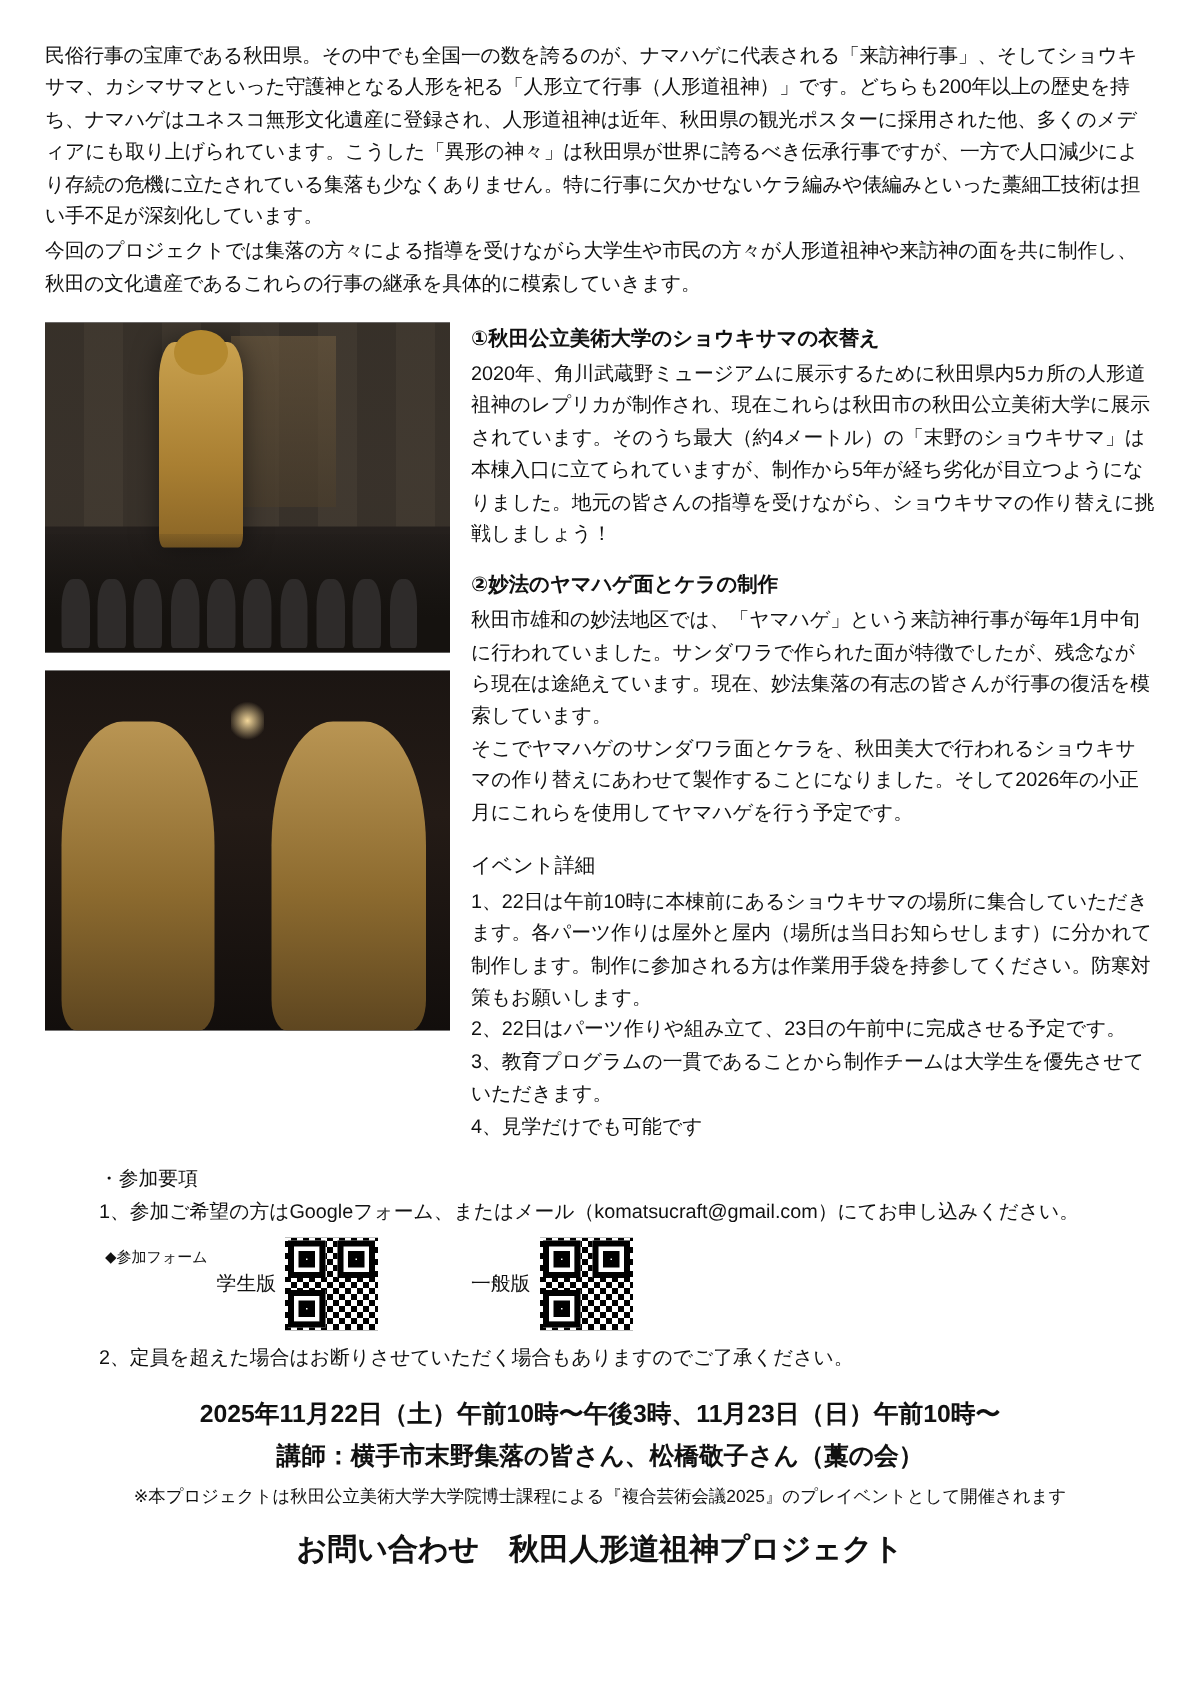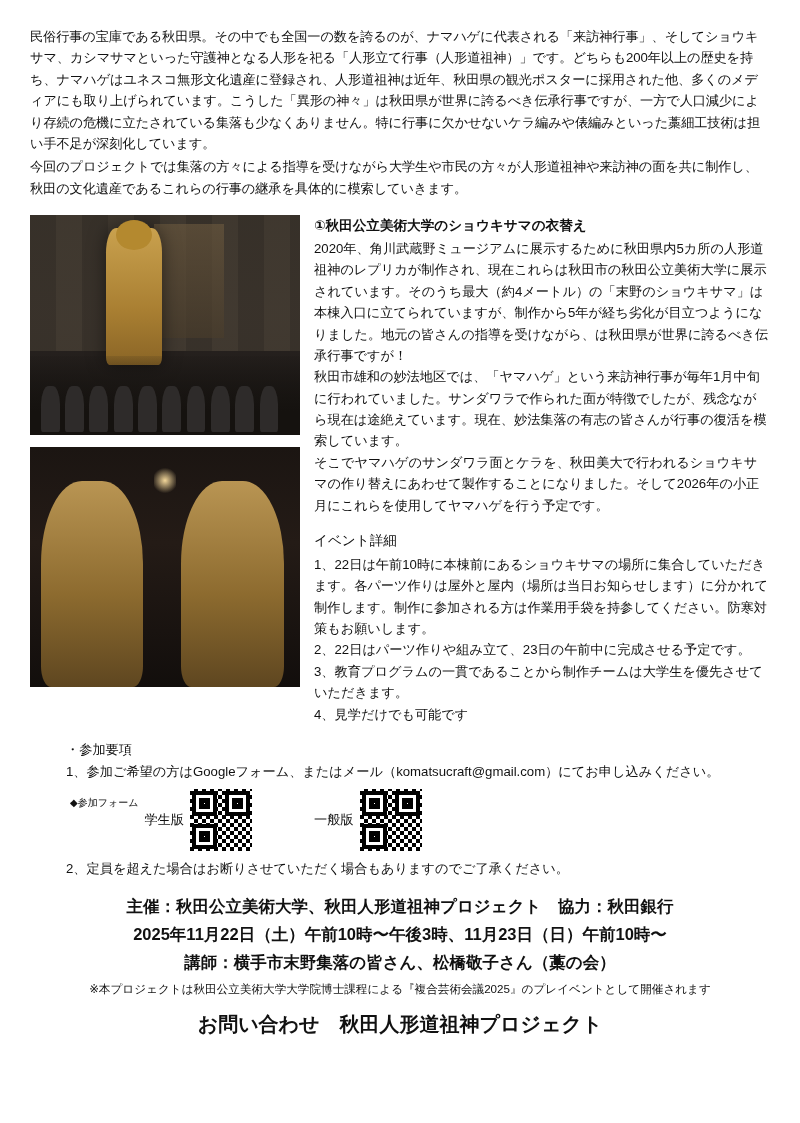--- a/index.html
+++ b/index.html
@@ -252,22 +252,23 @@
         <div class="ph2-bg"></div>
         <div class="ph2-lamp"></div>
         <div class="ph2-straw l"></div>
         <div class="ph2-straw r"></div>
       </div>
     </div>
 
     <div class="right-col">
 
       <h2 class="sec-title">①秋田公立美術大学のショウキサマの衣替え</h2>
-      <p class="para">2020年、角川武蔵野ミュージアムに展示するために秋田県内5カ所の人形道祖神のレプリカが制作され、現在これらは秋田市の秋田公立美術大学に展示されています。そのうち最大（約4メートル）の「末野のショウキサマ」は本棟入口に立てられていますが、制作から5年が経ち劣化が目立つようになりました。地元の皆さんの指導を受けながら、は秋田県が世界に誇るべき伝承行事ですが！</p>
-
+      <p class="para">2020年、角川武蔵野ミュージアムに展示するために秋田県内5カ所の人形道祖神のレプリカが制作され、現在これらは秋田市の秋田公立美術大学に展示されています。そのうち最大（約4メートル）の「末野のショウキサマ」は本棟入口に立てられていますが、制作から5年が経ち劣化が目立つようになりました。地元の皆さんの指導を受けながら、ショウキサマの作り替えに挑戦しましょう！</p>
+
+      <h2 class="sec-title spaced">②妙法のヤマハゲ面とケラの制作</h2>
       <p class="para">秋田市雄和の妙法地区では、「ヤマハゲ」という来訪神行事が毎年1月中旬に行われていました。サンダワラで作られた面が特徴でしたが、残念ながら現在は途絶えています。現在、妙法集落の有志の皆さんが行事の復活を模索しています。</p>
       <p class="para">そこでヤマハゲのサンダワラ面とケラを、秋田美大で行われるショウキサマの作り替えにあわせて製作することになりました。そして2026年の小正月にこれらを使用してヤマハゲを行う予定です。</p>
 
       <h2 class="event-detail-title">イベント詳細</h2>
       <p class="para">1、22日は午前10時に本棟前にあるショウキサマの場所に集合していただきます。各パーツ作りは屋外と屋内（場所は当日お知らせします）に分かれて制作します。制作に参加される方は作業用手袋を持参してください。防寒対策もお願いします。</p>
       <p class="para">2、22日はパーツ作りや組み立て、23日の午前中に完成させる予定です。</p>
       <p class="para">3、教育プログラムの一貫であることから制作チームは大学生を優先させていただきます。</p>
       <p class="para">4、見学だけでも可能です</p>
 
     </div>
@@ -291,21 +292,20 @@
         <div class="qr">
             <div class="corner-bl"></div>
           </div>
       </div>
     </div>
 
     <p class="gap">2、定員を超えた場合はお断りさせていただく場合もありますのでご了承ください。</p>
   </div>
 
   <div class="footer">
-    <p class="f-line">主催：秋田公立美術大学、秋田人形道祖神プロジェクト　協力：秋田銀行</p>
     <p class="f-line">2025年11月22日（土）午前10時〜午後3時、11月23日（日）午前10時〜</p>
     <p class="f-line">講師：横手市末野集落の皆さん、松橋敬子さん（藁の会）</p>
     <p class="f-note">※本プロジェクトは秋田公立美術大学大学院博士課程による『複合芸術会議2025』のプレイベントとして開催されます</p>
   </div>
 
   <div class="contact">
     <p class="c-title">お問い合わせ　秋田人形道祖神プロジェクト</p>
 
   </div>
 

